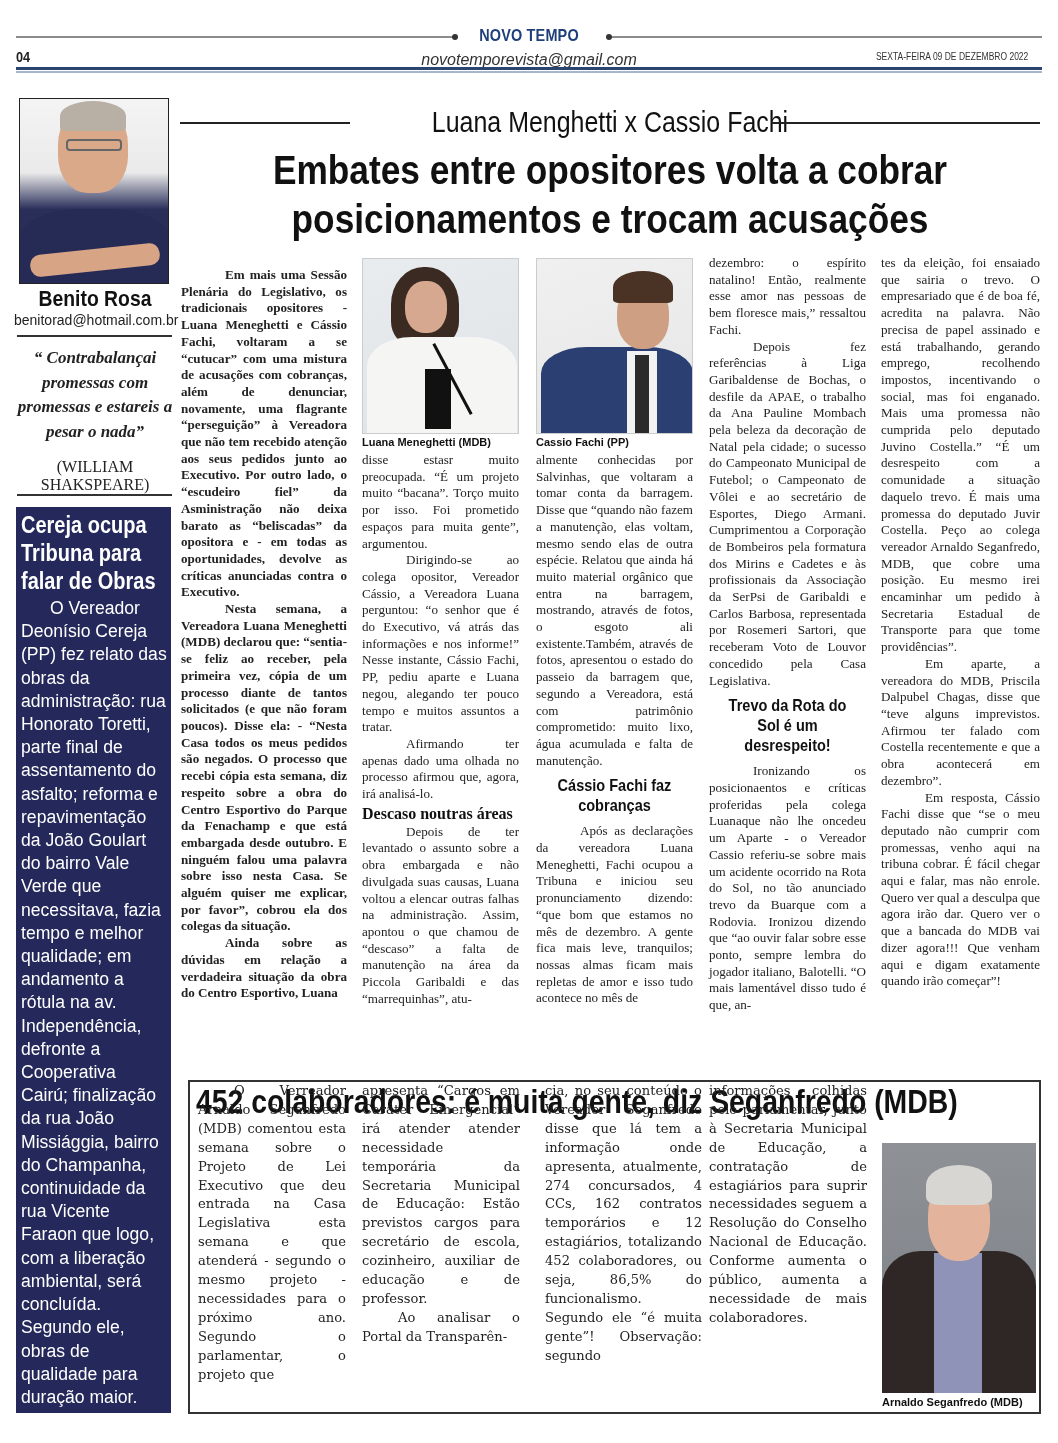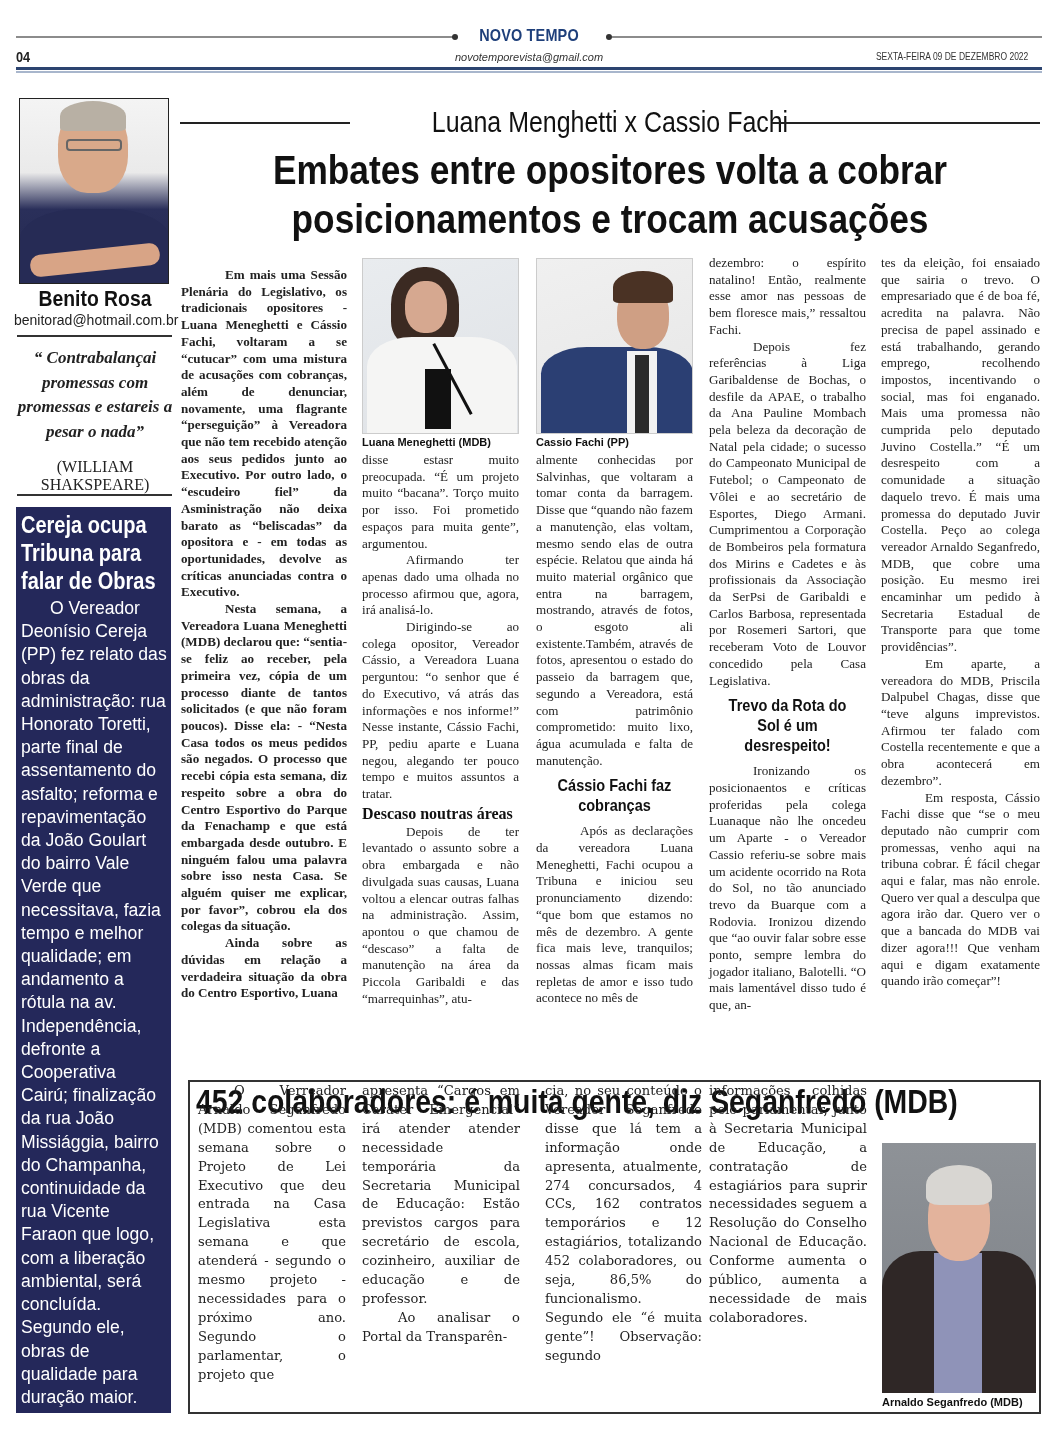--- a/index.html
+++ b/index.html
@@ -3,21 +3,21 @@
 <meta charset="utf-8">
 <style>
   * { box-sizing: border-box; margin: 0; padding: 0; }
   html, body { width: 1058px; height: 1443px; background: #ffffff; overflow: hidden; }
   body { position: relative; font-family: "Liberation Serif", serif; color: #222; }
 
   
   .hdr-line { position: absolute; top: 36px; height: 2px; background: #8c8c8c; }
   .hdr-dot { position: absolute; top: 34px; width: 6px; height: 6px; border-radius: 50%; background: #333; }
   .hdr-title { position: absolute; top: 26px; left: 0; width: 100%; text-align: center; font-family: "Liberation Sans", sans-serif; font-weight: bold; font-size: 17px; color: #1e3f7a; letter-spacing: 0.2px; transform: scaleX(0.85); }
-  .hdr-email { position: absolute; top: 51px; left: 0; width: 100%; text-align: center; font-family: "Liberation Sans", sans-serif; font-style: italic; font-size: 11px; color: #333; }
+  .hdr-email { position: absolute; top: 51px; left: 0; width: 100%; text-align: center; font-family: "Liberation Sans", sans-serif; font-style: italic; font-size: 16px; color: #333; }
   .hdr-page { position: absolute; top: 48px; left: 16px; font-family: "Liberation Sans", sans-serif; font-weight: bold; font-size: 15px; color: #222; transform: scaleX(0.85); transform-origin: left; }
   .hdr-date { position: absolute; top: 51px; right: 30px; font-family: "Liberation Sans", sans-serif; font-size: 10px; color: #333; transform: scaleX(0.85); transform-origin: right; }
   .hdr-rule1 { position: absolute; top: 67px; left: 16px; width: 1026px; height: 3px; background: #2c4470; }
   .hdr-rule2 { position: absolute; top: 71px; left: 16px; width: 1026px; height: 2px; background: #a8b6cc; }
 
   
   .author-photo { position: absolute; top: 98px; left: 19px; width: 150px; height: 186px; border: 1px solid #222; background: linear-gradient(180deg, #f4f4f4 0%, #eaeaea 40%, #2a2f5a 60%, #252a50 100%); overflow: hidden; }
   .author-photo .head { position: absolute; left: 38px; top: 6px; width: 70px; height: 88px; border-radius: 45% 45% 42% 42%; background: #d9a98a; }
   .author-photo .hair { position: absolute; left: 40px; top: 2px; width: 66px; height: 30px; border-radius: 50% 50% 10% 10%; background: #b8b0a4; }
   .author-photo .glasses { position: absolute; left: 46px; top: 40px; width: 56px; height: 12px; border: 2px solid #666; border-radius: 4px; }
@@ -136,22 +136,22 @@
   <div class="suit"></div>
   <div class="shirt"></div>
   <div class="tie"></div>
   <div class="face"></div>
   <div class="hair"></div>
 </div>
 <div class="photo-caption" style="top:436px;left:536px;">Cassio Fachi (PP)</div>
 
 <div class="col" style="top:452px;left:362px;width:157px;">
   <p class="noind">disse estasr muito preocupada. “É um projeto muito “bacana”. Torço muito por isso. Foi prometido espaços para muita gente”, argumentou.</p>
+  <p>Dirigindo-se ao colega opositor, Vereador Cássio, a Vereadora Luana perguntou: “o senhor que é do Executivo, vá atrás das informações e nos informe!” Nesse instante, Cássio Fachi, PP, pediu aparte e Luana negou, alegando ter pouco tempo e muitos assuntos a tratar.</p>
   <p>Afirmando ter apenas dado uma olhada no processo afirmou que, agora, irá analisá-lo.</p>
-  <p>Dirigindo-se ao colega opositor, Vereador Cássio, a Vereadora Luana perguntou: “o senhor que é do Executivo, vá atrás das informações e nos informe!” Nesse instante, Cássio Fachi, PP, pediu aparte e Luana negou, alegando ter pouco tempo e muitos assuntos a tratar.</p>
   <h3>Descaso noutras áreas</h3>
   <p>Depois de ter levantado o assunto sobre a obra embargada e não divulgada suas causas, Luana voltou a elencar outras falhas na administração. Assim, apontou o que chamou de “descaso” a falta de manutenção na área da Piccola Garibaldi e das “marrequinhas”, atu-</p>
 </div>
 
 <div class="col" style="top:452px;left:536px;width:157px;">
   <p class="noind">almente conhecidas por Salvinhas, que voltaram a tomar conta da barragem. Disse que “quando não fazem a manutenção, elas voltam, mesmo sendo elas de outra espécie. Relatou que ainda há muito material orgânico que entra na barragem, mostrando, através de fotos, o esgoto ali existente.Também, através de fotos, apresentou o estado do passeio da barragem que, segundo a Vereadora, está com patrimônio comprometido: muito lixo, água acumulada e falta de manutenção.</p>
   <h4>Cássio Fachi faz cobranças</h4>
   <p>Após as declarações da vereadora Luana Meneghetti, Fachi ocupou a Tribuna e iniciou seu pronunciamento dizendo: “que bom que estamos no mês de dezembro. A gente fica mais leve, tranquilos; nossas almas ficam mais repletas de amor e isso tudo acontece no mês de</p>
 </div>
 

